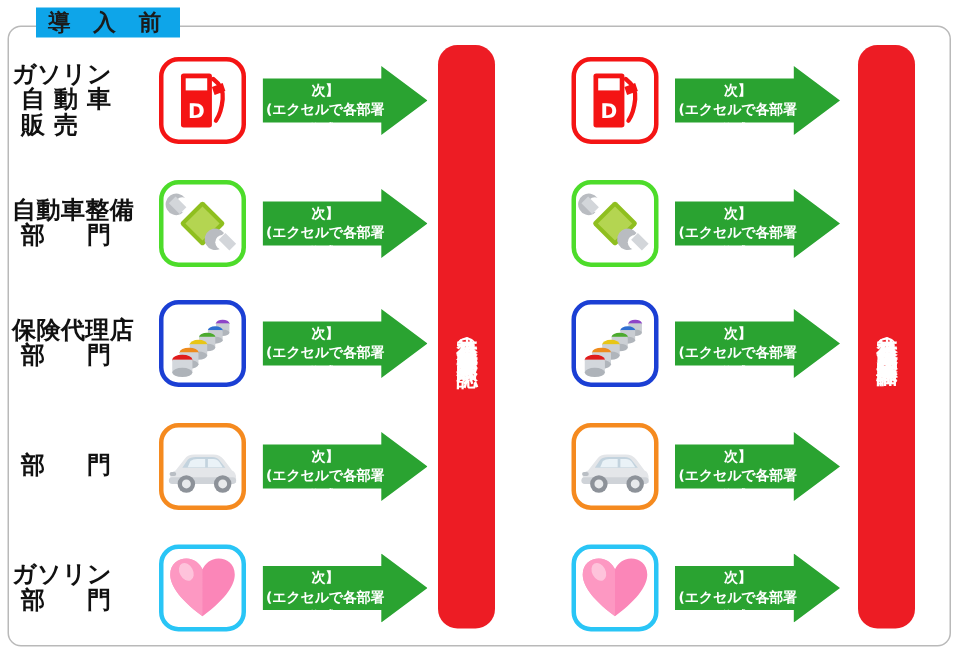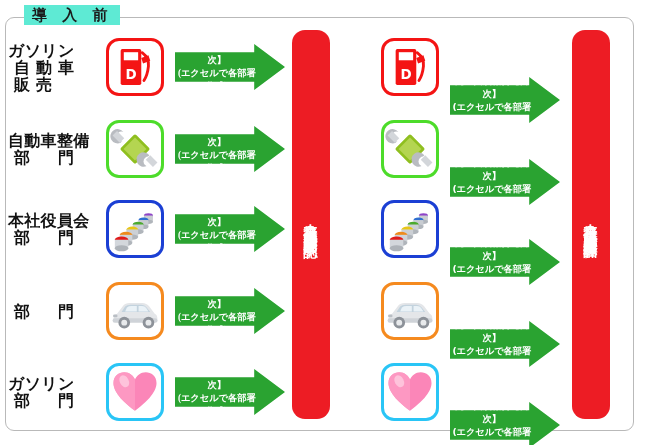--- a/index.html
+++ b/index.html
@@ -19,21 +19,21 @@
     left: 5px; top: 17px;
     width: 629px; height: 414px;
     border: 1px solid #b9b9b9;
     border-radius: 9px;
     box-sizing: border-box;
     background: #ffffff;
   }
   #frame-legend {
     position: absolute;
     left: 24px; top: 5px;
-    background: #5eead4;
+    background: #0ea5e9;
     padding: 0 8px;
     font-size: 15px;
     font-weight: bold;
     color: #1b1b1b;
     letter-spacing: 5px;
     line-height: 20px;
     z-index: 6;
     white-space: nowrap;
   }
 
@@ -82,22 +82,22 @@
   .icon-tile.right { left: 381px; }
   .icon-tile svg { display: block; width: 100%; height: 100%; }
 
   
   .arrow {
     position: absolute;
     top: 50%;
     transform: translateY(-50%);
     width: 110px; height: 46px;
   }
-  .arrow.left  { left: 175px; font-family: Liberation Serif, serif; }
-  .arrow.right { left: 450px; margin-top: 33px; }
+  .arrow.left  { left: 175px; }
+  .arrow.right { left: 450px; }
   .arrow .shape {
     position: absolute; inset: 0;
     background: #2aa331;
     clip-path: polygon(0% 18%, 72% 18%, 72% 0%, 100% 50%, 72% 100%, 72% 82%, 0% 82%);
   }
   .arrow .txt {
     position: absolute;
     left: 0; top: 50%;
     transform: translateY(-50%);
     width: 76%;
@@ -229,21 +229,21 @@
     <div class="shape"></div>
     <div class="txt">
       <div>売上実績報告【日次】</div>
       <div>(エクセルで各部署作成)</div>
     </div>
   </div>
 </div>
 
 <div class="row r2">
   <div class="dept-label">
-    <div>本社役員会</div>
+    <div>保険代理店</div>
     <div class="l2">部　門</div>
   </div>
 
   <div class="icon-tile left" style="border-color:#1b3fd4">
     <svg viewBox="0 0 58 58">
       <g>
         <ellipse cx="44" cy="14" rx="5" ry="2.6" fill="#8e44c8"></ellipse>
           <rect x="39" y="14" width="10" height="7" fill="#c9cdd2"></rect>
           <ellipse cx="44" cy="21" rx="5" ry="2.4" fill="#b0b5bb"></ellipse>
         <ellipse cx="38.5" cy="19" rx="5.5" ry="2.8" fill="#2f6fd0"></ellipse>

